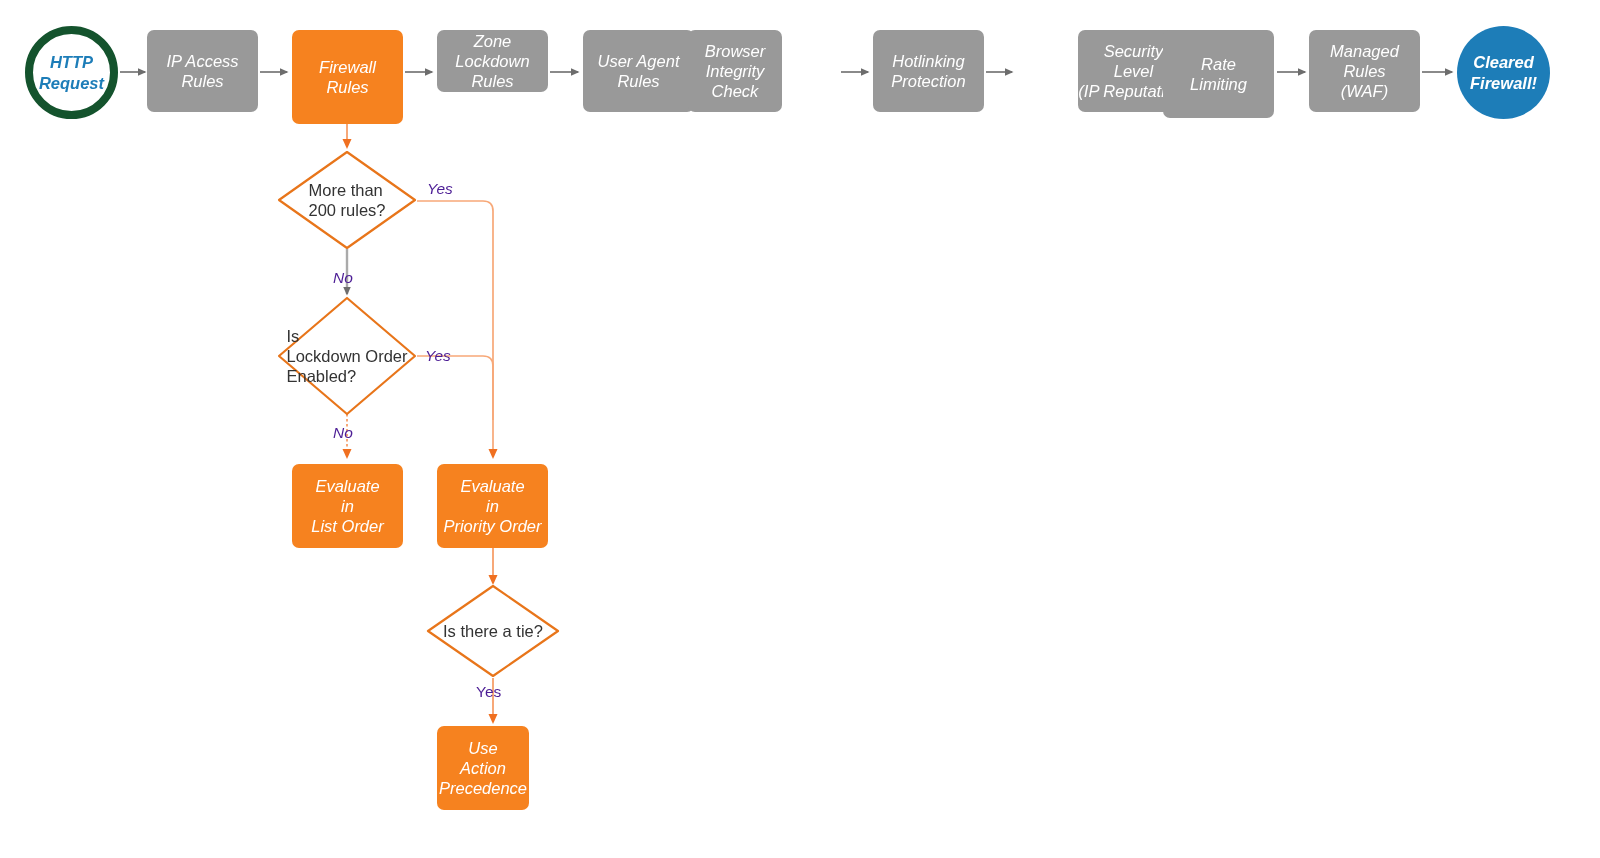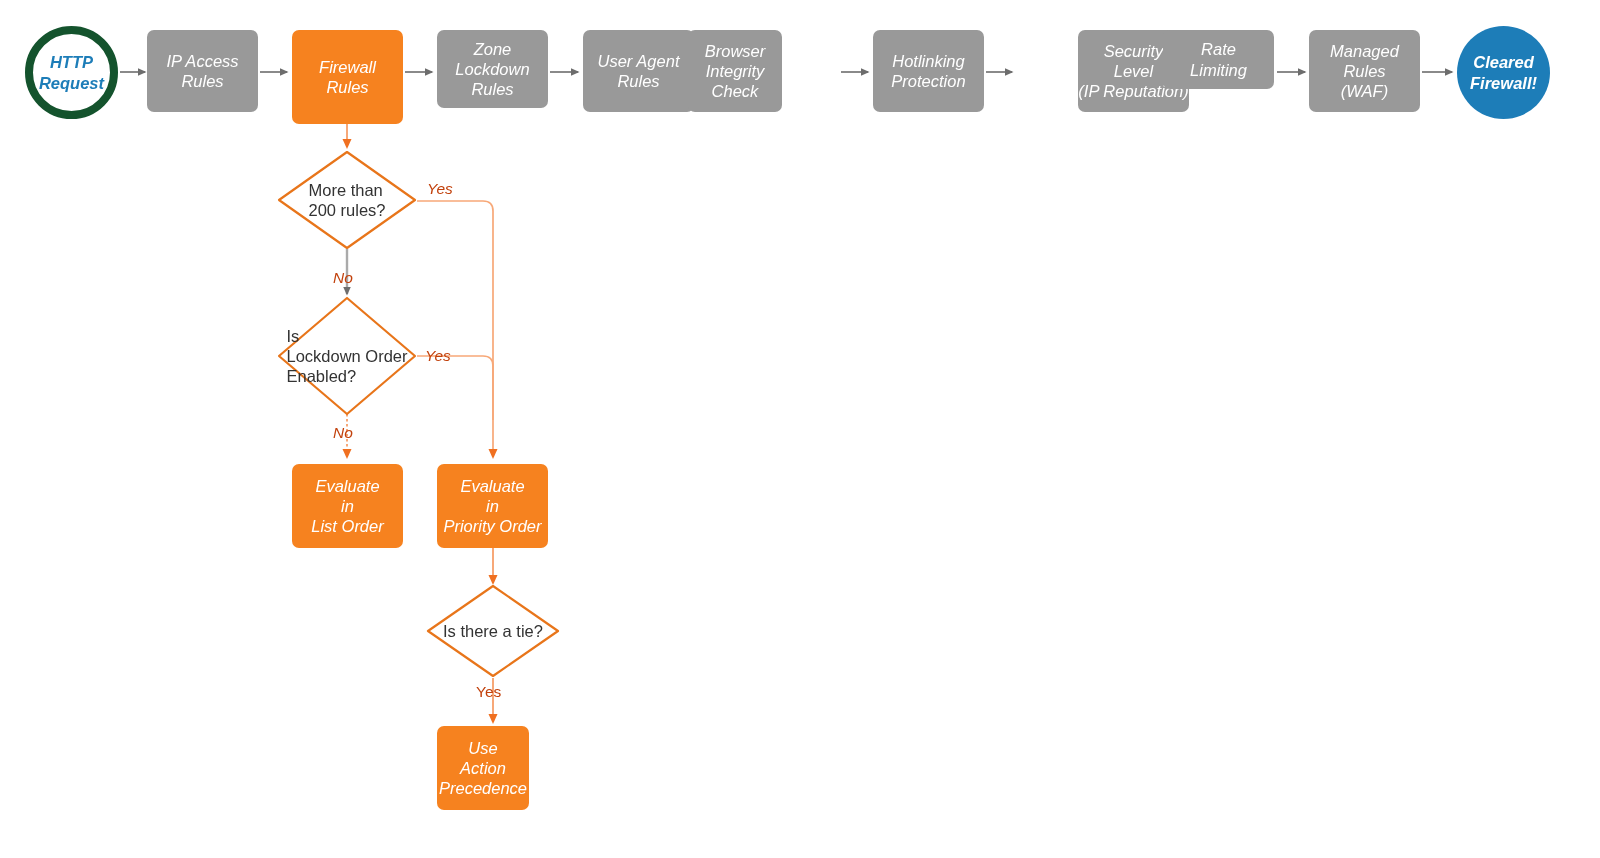--- a/index.html
+++ b/index.html
@@ -88,21 +88,21 @@
     align-items: center;
     justify-content: center;
     color: #333333;
     font-size: 16.5px;
     line-height: 1.22;
     white-space: pre-line;
   }
 
   .edge-label {
     position: absolute;
-    color: #c2410c;
+    color: #4c1d95;
     font-size: 15.5px;
     white-space: nowrap;
   }
   .edge-label.ital {
     font-style: italic;
   }
 </style>
 </head>
 <body>
 
@@ -154,21 +154,21 @@
   <div class="node proc gray" style="left:147px; top:30px; width:111px; height:82px;">
     <span>IP Access
 Rules</span>
   </div>
 
   <div class="node proc orange" style="left:292px; top:30px; width:111px; height:94px;">
     <span>Firewall
 Rules</span>
   </div>
 
-  <div class="node proc gray" style="left:437px; top:30px; width:111px; height:78px;">
+  <div class="node proc gray" style="left:437px; top:30px; width:111px; height:62px;">
     <span>Zone
 Lockdown
 Rules</span>
   </div>
 
   <div class="node proc gray" style="left:583px; top:30px; width:111px; height:82px;">
     <span>User Agent
 Rules</span>
   </div>
 
@@ -182,21 +182,21 @@
     <span>Hotlinking
 Protection</span>
   </div>
 
   <div class="node proc gray" style="left:1078px; top:30px; width:111px; height:82px;">
     <span>Security
 Level
 (IP Reputation)</span>
   </div>
 
-  <div class="node proc gray" style="left:1163px; top:30px; width:111px; height:59px;">
+  <div class="node proc gray" style="left:1163px; top:30px; width:111px; height:88px;">
     <span>Rate
 Limiting</span>
   </div>
 
   <div class="node proc gray" style="left:1309px; top:30px; width:111px; height:82px;">
     <span>Managed
 Rules
 (WAF)</span>
   </div>
 

